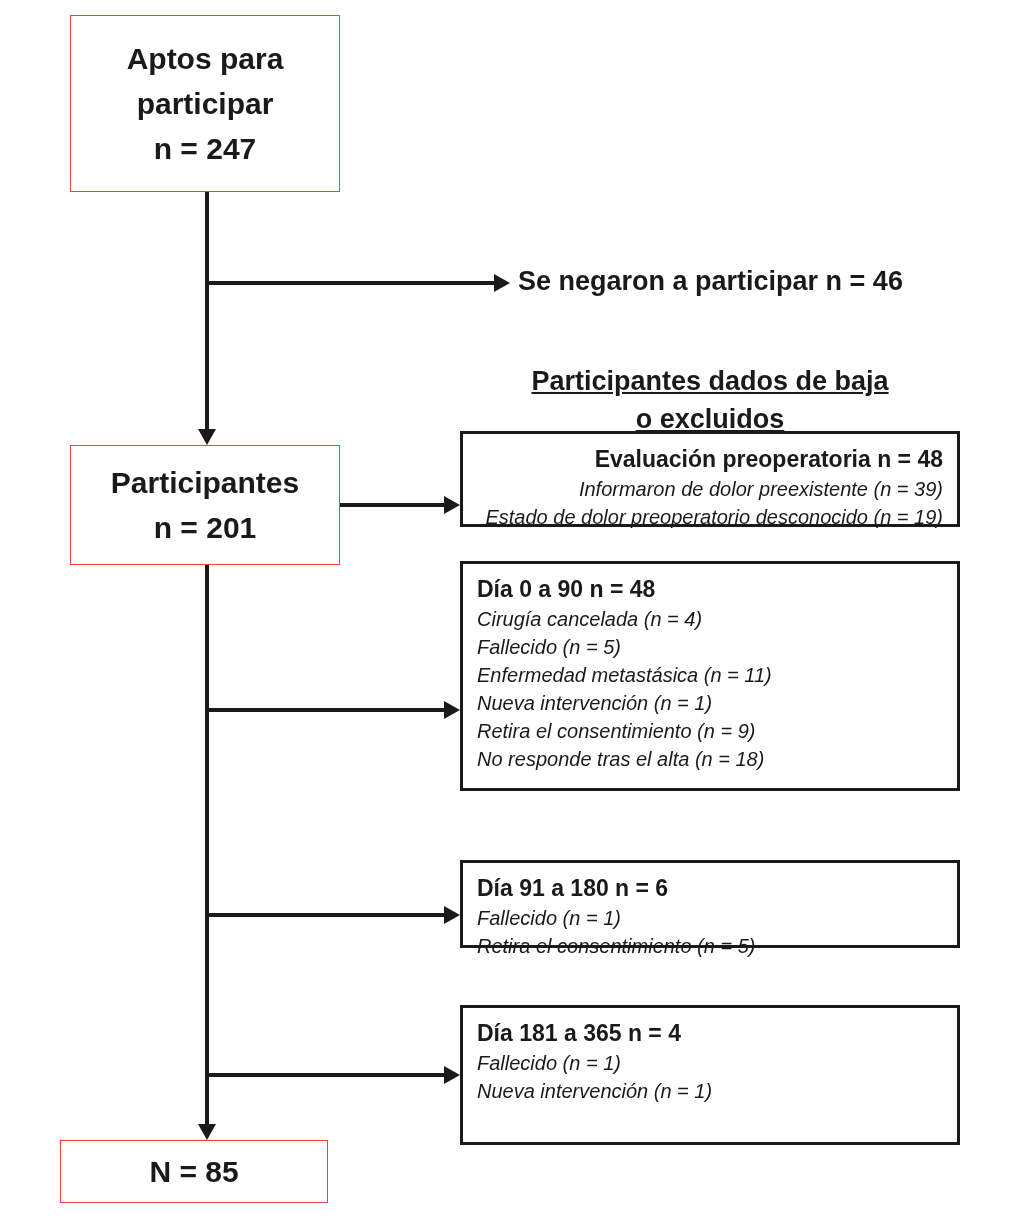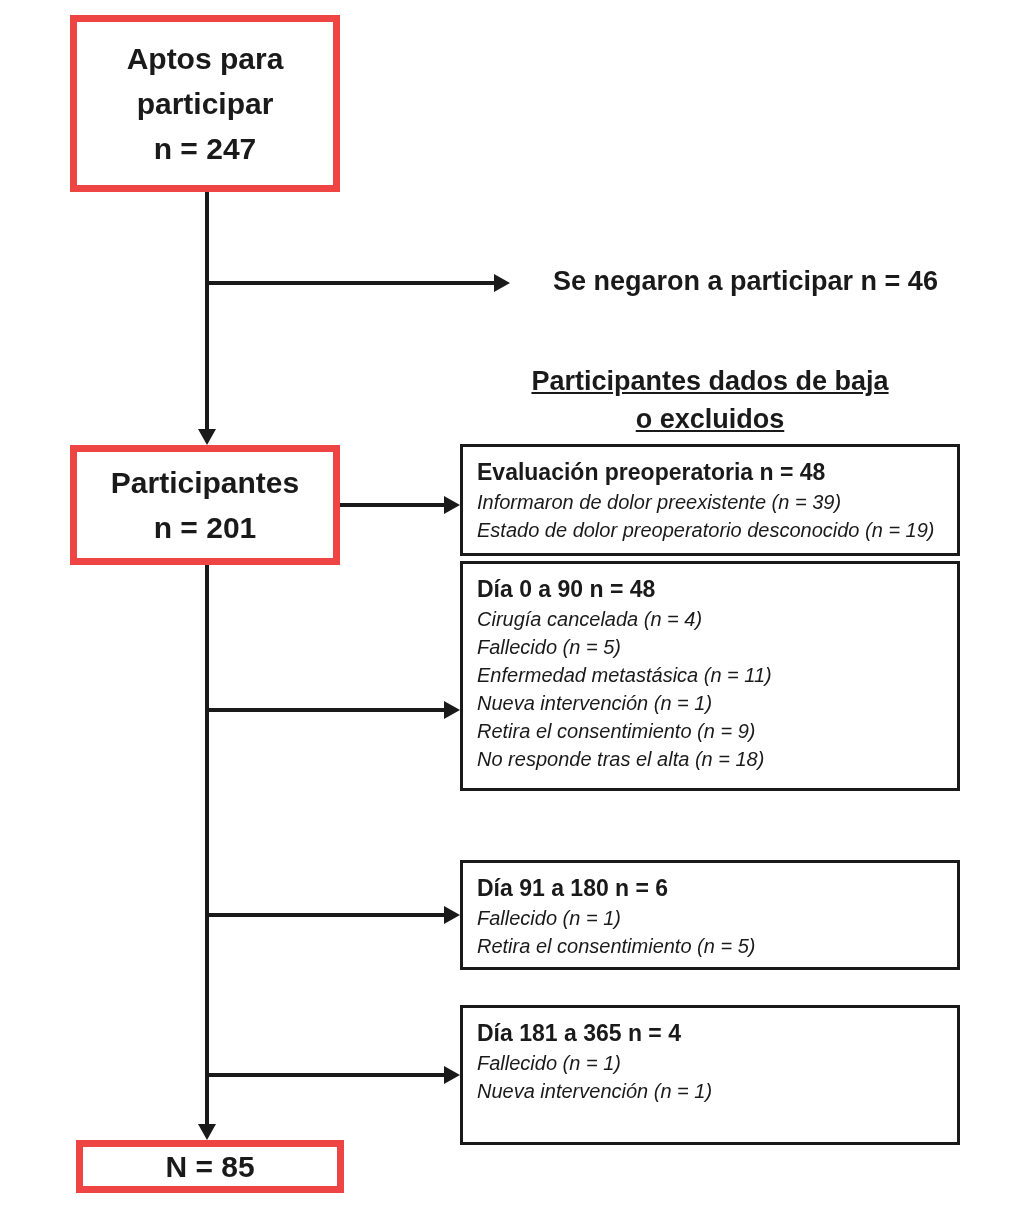--- a/index.html
+++ b/index.html
@@ -10,21 +10,21 @@
   }
   .canvas {
     position: relative;
     width: 1026px;
     height: 1230px;
     background: #ffffff;
     overflow: hidden;
   }
   .box {
     position: absolute;
-    border: 7px solid #ef4444;
+    border: 1px solid #ef4444;
     background: #ffffff;
     display: flex;
     flex-direction: column;
     align-items: center;
     justify-content: center;
     text-align: center;
   }
   .big-label { font-weight: bold; font-size: 30px; line-height: 45px; }
   .line { position: absolute; background: #1a1a1a; }
   .arrow-right {
@@ -38,21 +38,20 @@
     border-left: 9px solid transparent;
     border-right: 9px solid transparent;
     border-top: 16px solid #1a1a1a;
   }
   .refused-label {
     position: absolute;
     left: 518px; top: 266px;
     font-weight: bold;
     font-size: 27px;
     white-space: nowrap;
-    margin-left: 35px;
   }
   .excl-header {
     position: absolute;
     left: 450px; top: 362px;
     width: 520px;
     text-align: center;
     font-weight: bold;
     font-size: 27px;
     line-height: 38px;
     text-decoration: underline;
@@ -92,21 +91,21 @@
   </div>
 
   <div class="box big-label" style="left:70px; top:445px; width:270px; height:120px;">
     <div>Participantes</div>
     <div>n = 201</div>
   </div>
 
   <div class="line" style="left:340px; top:503px; width:104px; height:4px;"></div>
   <div class="arrow-right" style="left:444px; top:496px;"></div>
 
-  <div class="excl-box" style="top:444px; height:112px;">
+  <div class="excl-box" style="top:431px; height:96px;text-align:right;">
     <div class="excl-title">Evaluación preoperatoria n = 48</div>
     <div class="excl-item">Informaron de dolor preexistente (n = 39)</div>
     <div class="excl-item">Estado de dolor preoperatorio desconocido (n = 19)</div>
   </div>
 
   <div class="line" style="left:205px; top:565px; width:4px; height:559px;"></div>
   <div class="arrow-down" style="left:198px; top:1124px;"></div>
 
   <div class="line" style="left:205px; top:708px; width:239px; height:4px;"></div>
   <div class="arrow-right" style="left:444px; top:701px;"></div>
@@ -117,32 +116,32 @@
     <div class="excl-item">Fallecido (n = 5)</div>
     <div class="excl-item">Enfermedad metastásica (n = 11)</div>
     <div class="excl-item">Nueva intervención (n = 1)</div>
     <div class="excl-item">Retira el consentimiento (n = 9)</div>
     <div class="excl-item">No responde tras el alta (n = 18)</div>
   </div>
 
   <div class="line" style="left:205px; top:913px; width:239px; height:4px;"></div>
   <div class="arrow-right" style="left:444px; top:906px;"></div>
 
-  <div class="excl-box" style="top:860px; height:110px;">
+  <div class="excl-box" style="top:860px; height:88px;">
     <div class="excl-title">Día 91 a 180 n = 6</div>
     <div class="excl-item">Fallecido (n = 1)</div>
     <div class="excl-item">Retira el consentimiento (n = 5)</div>
   </div>
 
   <div class="line" style="left:205px; top:1073px; width:239px; height:4px;"></div>
   <div class="arrow-right" style="left:444px; top:1066px;"></div>
 
   <div class="excl-box" style="top:1005px; height:140px;">
     <div class="excl-title">Día 181 a 365 n = 4</div>
     <div class="excl-item">Fallecido (n = 1)</div>
     <div class="excl-item">Nueva intervención (n = 1)</div>
   </div>
 
-  <div class="box big-label" style="left:76px; top:1140px; width:268px; height:53px;">
+  <div class="box big-label" style="left:60px; top:1140px; width:268px; height:63px;">
     <div>N = 85</div>
   </div>
 
 </div>
 
 </body></html>

